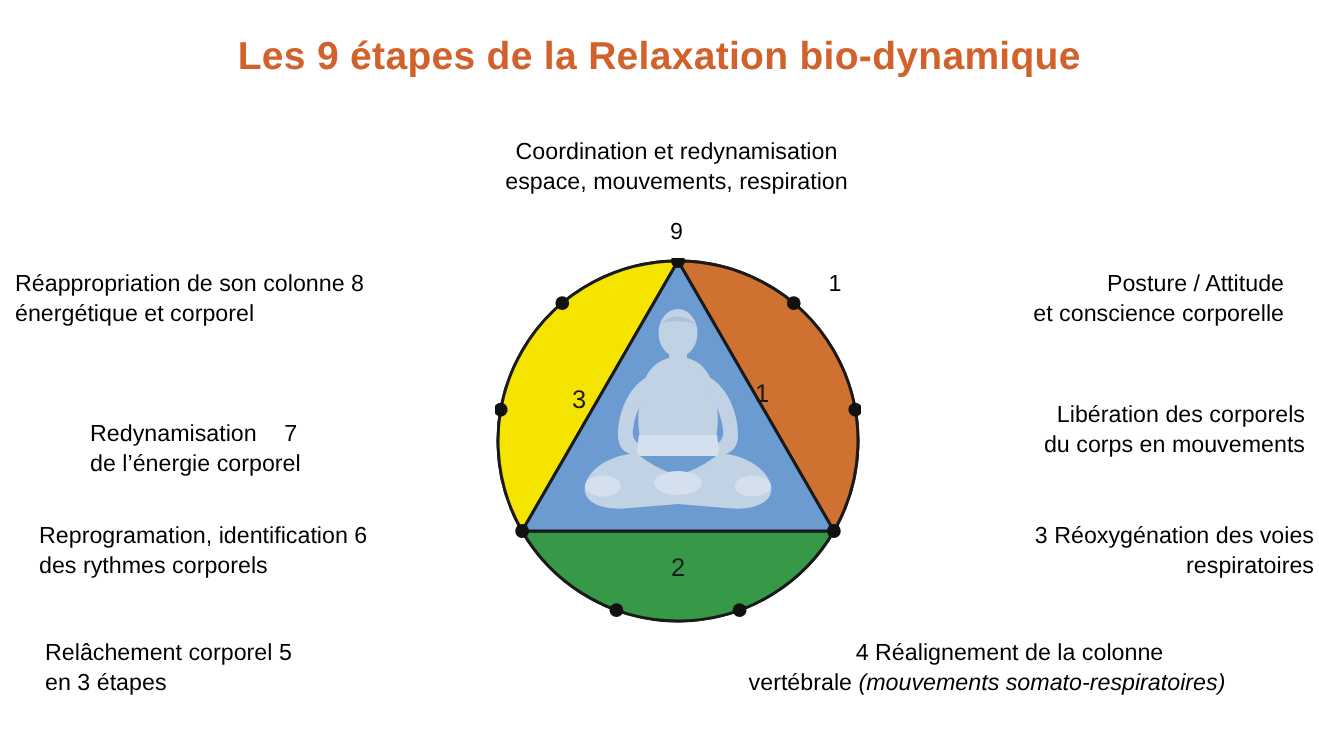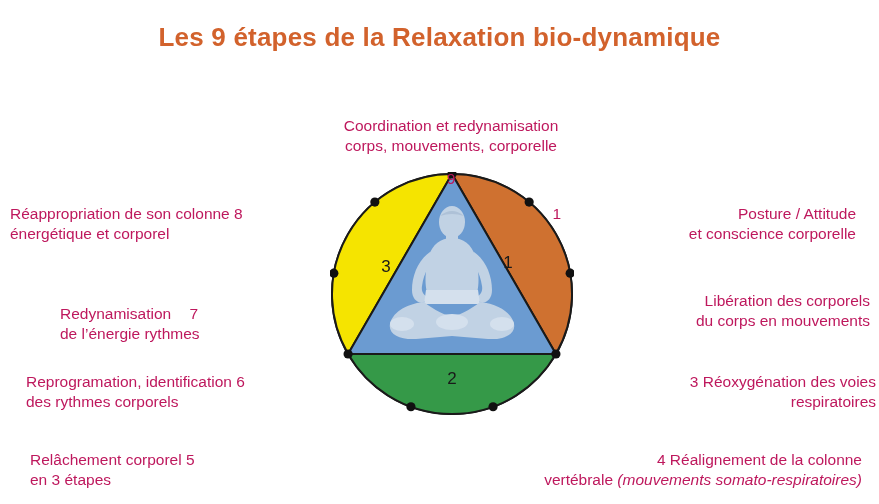--- a/index.html
+++ b/index.html
@@ -34,39 +34,38 @@
   #wheel {
     position: absolute;
     left: 330px;
     top: 172px;
     width: 244px;
     height: 244px;
   }
   .label {
     position: absolute;
     font-size: 15.5px;
-    color: #be185d;
+    color: #000000;
     line-height: 20px;
     white-space: nowrap;
-    margin-top: 24px;
   }
   .label .num {
     font-size: 15.5px;
   }
   .lbl-right { text-align: left; }
   .lbl-left  { text-align: right; }
   .lbl-center{ text-align: center; }
   .ital { font-style: italic; }
 
   
   #label-top   { left: 256px; top: 92px;  width: 390px; }
   #label-1     { left: 516px; top: 180px; width: 340px; }
   #label-2     { left: 580px; top: 267px; width: 290px; }
   #label-3     { left: 556px; top: 348px; width: 320px; }
-  #label-4     { left: 452px; top: 426px; width: 410px; }
+  #label-4     { left: 468px; top: 426px; width: 410px; text-align: center; }
   #label-5     { left: 30px;  top: 426px; width: 356px; }
   #label-6     { left: 26px;  top: 348px; width: 306px; }
   #label-7     { left: 60px;  top: 280px; width: 262px; }
   #label-8     { left: 10px;  top: 180px; width: 344px; }
   .line2 { display: block; }
 </style>
 </head>
 <body>
 
 <div id="page">
@@ -141,21 +140,21 @@
       <circle cx="163.05" cy="234.75" r="4.6" fill="#111"></circle>
       <circle cx="80.95" cy="234.75" r="4.6" fill="#111"></circle>
       <circle cx="18.08" cy="182" r="4.6" fill="#111"></circle>
       <circle cx="3.82" cy="101.16" r="4.6" fill="#111"></circle>
       <circle cx="44.86" cy="30.08" r="4.6" fill="#111"></circle>
     </svg>
   </div>
 
   <div class="label lbl-center" id="label-top">
     <span>Coordination et redynamisation</span>
-    <span class="line2">corps, mouvements, corporelle</span>
+    <span class="line2">espace, mouvements, respiration</span>
   </div>
   <div class="label lbl-center" style="left:420px; top:145px; width:62px;">
     <span class="num">9</span>
   </div>
 
   <div class="label lbl-left" id="label-1">
     <span>Posture / Attitude</span>
     <span class="line2">et conscience corporelle</span>
   </div>
   <div class="label lbl-left" style="left:531px; top:180px; width:30px;">
@@ -189,21 +188,21 @@
 
   <div class="label lbl-right" id="label-6">
     <span>Reprogramation, identification</span>
     <span class="num">6</span>
     <span class="line2" style="margin-right:14px;">des rythmes corporels</span>
   </div>
 
   <div class="label lbl-right" id="label-7">
     <span>Redynamisation</span>
     <span class="num" style="padding-left:14px;">7</span>
-    <span class="line2" style="margin-right:16px;">de l’énergie rythmes</span>
+    <span class="line2" style="margin-right:16px;">de l’énergie corporel</span>
   </div>
 
   <div class="label lbl-right" id="label-8">
     <span>Réappropriation de son colonne</span>
     <span class="num">8</span>
     <span class="line2" style="margin-right:30px;">énergétique et corporel</span>
   </div>
 
 </div>
 

